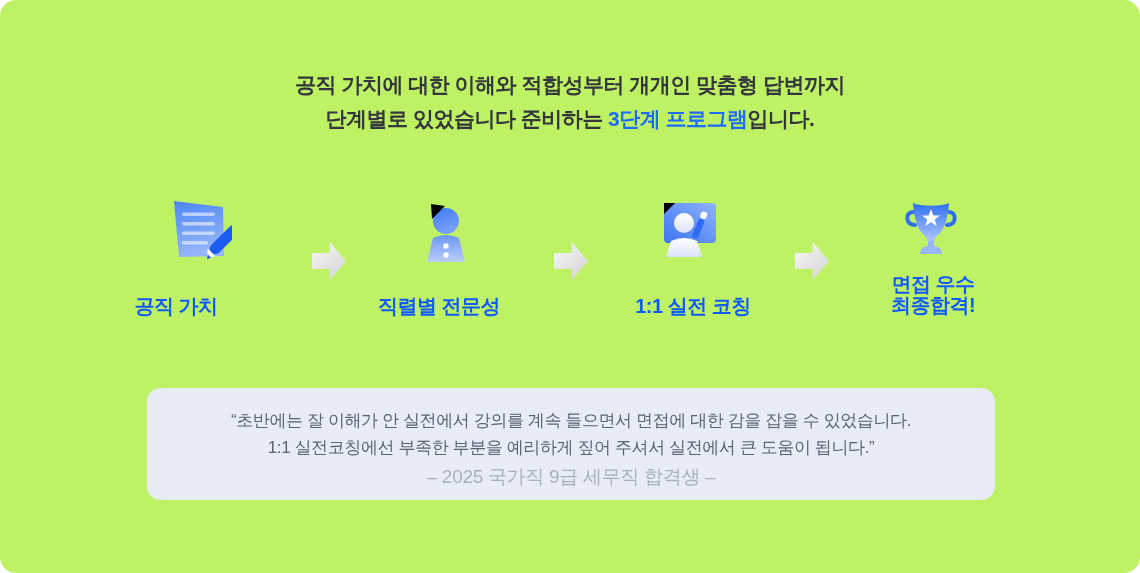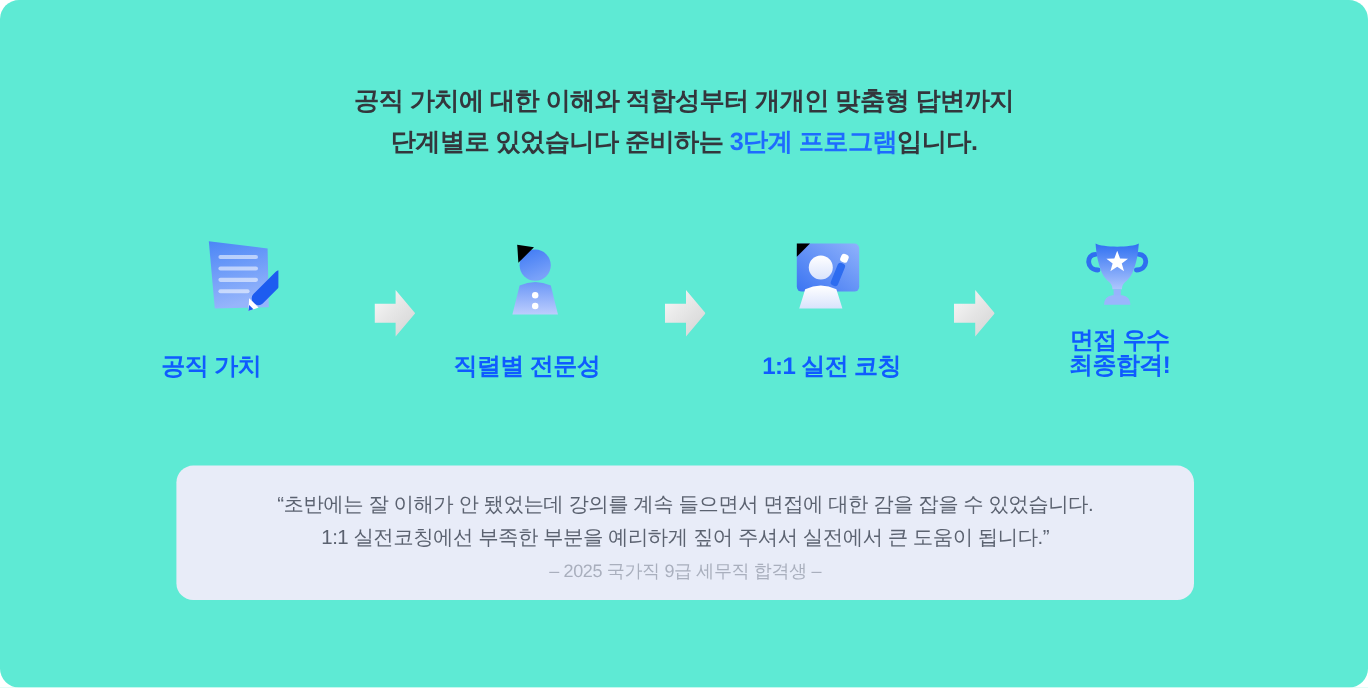--- a/index.html
+++ b/index.html
@@ -1,38 +1,38 @@
 <!DOCTYPE html>
 <html><head>
 <meta charset="utf-8">
 <style>
   html,body{margin:0;padding:0;background:#ffffff;}
   body{font-family:"Liberation Sans","DejaVu Sans",sans-serif;}
-  #frame{position:relative;width:1140px;height:573px;background:#5eead4;border-radius:16px;overflow:hidden;}
+  #frame{position:relative;width:1140px;height:573px;background:#bef264;border-radius:16px;overflow:hidden;}
 
   
   .heading{position:absolute;top:68px;left:0;width:1140px;text-align:center;
            font-size:21px;line-height:34px;font-weight:600;color:#33363c;letter-spacing:-0.5px;}
   .heading .hl{font-weight:800;color:#1e6bff;}
 
   
   .step-icon{position:absolute;width:64px;height:64px;}
   .step-label{position:absolute;width:200px;text-align:center;font-size:20px;line-height:21px;
               font-weight:800;color:#0f5bff;letter-spacing:-0.5px;white-space:pre-line;}
 
   
   .block-arrow{position:absolute;width:34px;height:44px;top:239px;
                background:linear-gradient(135deg,#fbfbfb 0%,#e3e3e3 55%,#d2d2d2 100%);
                clip-path:polygon(0% 32%,52% 32%,52% 6%,100% 50%,52% 94%,52% 68%,0% 68%);}
 
   
   .quote-box{position:absolute;left:147px;top:388px;width:848px;height:112px;border-radius:14px;
              background:#e8ecf8;box-sizing:border-box;padding-top:19px;text-align:center;}
   .quote-line{font-size:17px;line-height:27px;color:#5b6270;letter-spacing:-0.4px;font-weight:500;}
-  .quote-attr{margin-top:7px;font-size:15px;line-height:18px;color:#a9afbd;letter-spacing:-0.3px;}
+  .quote-attr{margin-top:7px;font-size:19px;line-height:18px;color:#a9afbd;letter-spacing:-0.3px;}
 </style>
 </head>
 <body>
 
 <div id="frame">
 
   <div class="heading">
     <div><span>공직 가치에 대한 이해와 적합성부터 개개인 맞춤형 답변까지</span></div>
     <div><span>단계별로 있었습니다 준비하는 </span><span class="hl">3단계 프로그램</span><span>입니다.</span></div>
   </div>
@@ -116,18 +116,18 @@
     <path d="M21 58 Q21 51 28 50 L36 50 Q43 51 43 58 Z" fill="#9ab6fc"></path>
   </svg>
 
   <div class="step-label" style="left:339px;top:296px;">직렬별 전문성</div>
   <div class="step-label" style="left:76px;top:296px;">공직 가치</div>
   <div class="step-label" style="left:593px;top:296px;text-align:center;">1:1 실전 코칭</div>
   <div class="step-label" style="left:833px;top:274px;">면접 우수
 최종합격!</div>
 
   <div class="quote-box">
-    <div class="quote-line">“초반에는 잘 이해가 안 됐었는데 강의를 계속 들으면서  면접에 대한 감을 잡을 수 있었습니다.</div>
+    <div class="quote-line">“초반에는 잘 이해가 안 실전에서 강의를 계속 들으면서  면접에 대한 감을 잡을 수 있었습니다.</div>
     <div class="quote-line">1:1 실전코칭에선 부족한 부분을 예리하게 짚어 주셔서 실전에서 큰 도움이 됩니다.”</div>
     <div class="quote-attr">– 2025 국가직 9급 세무직 합격생 –</div>
   </div>
 
 </div>
 
 </body></html>

